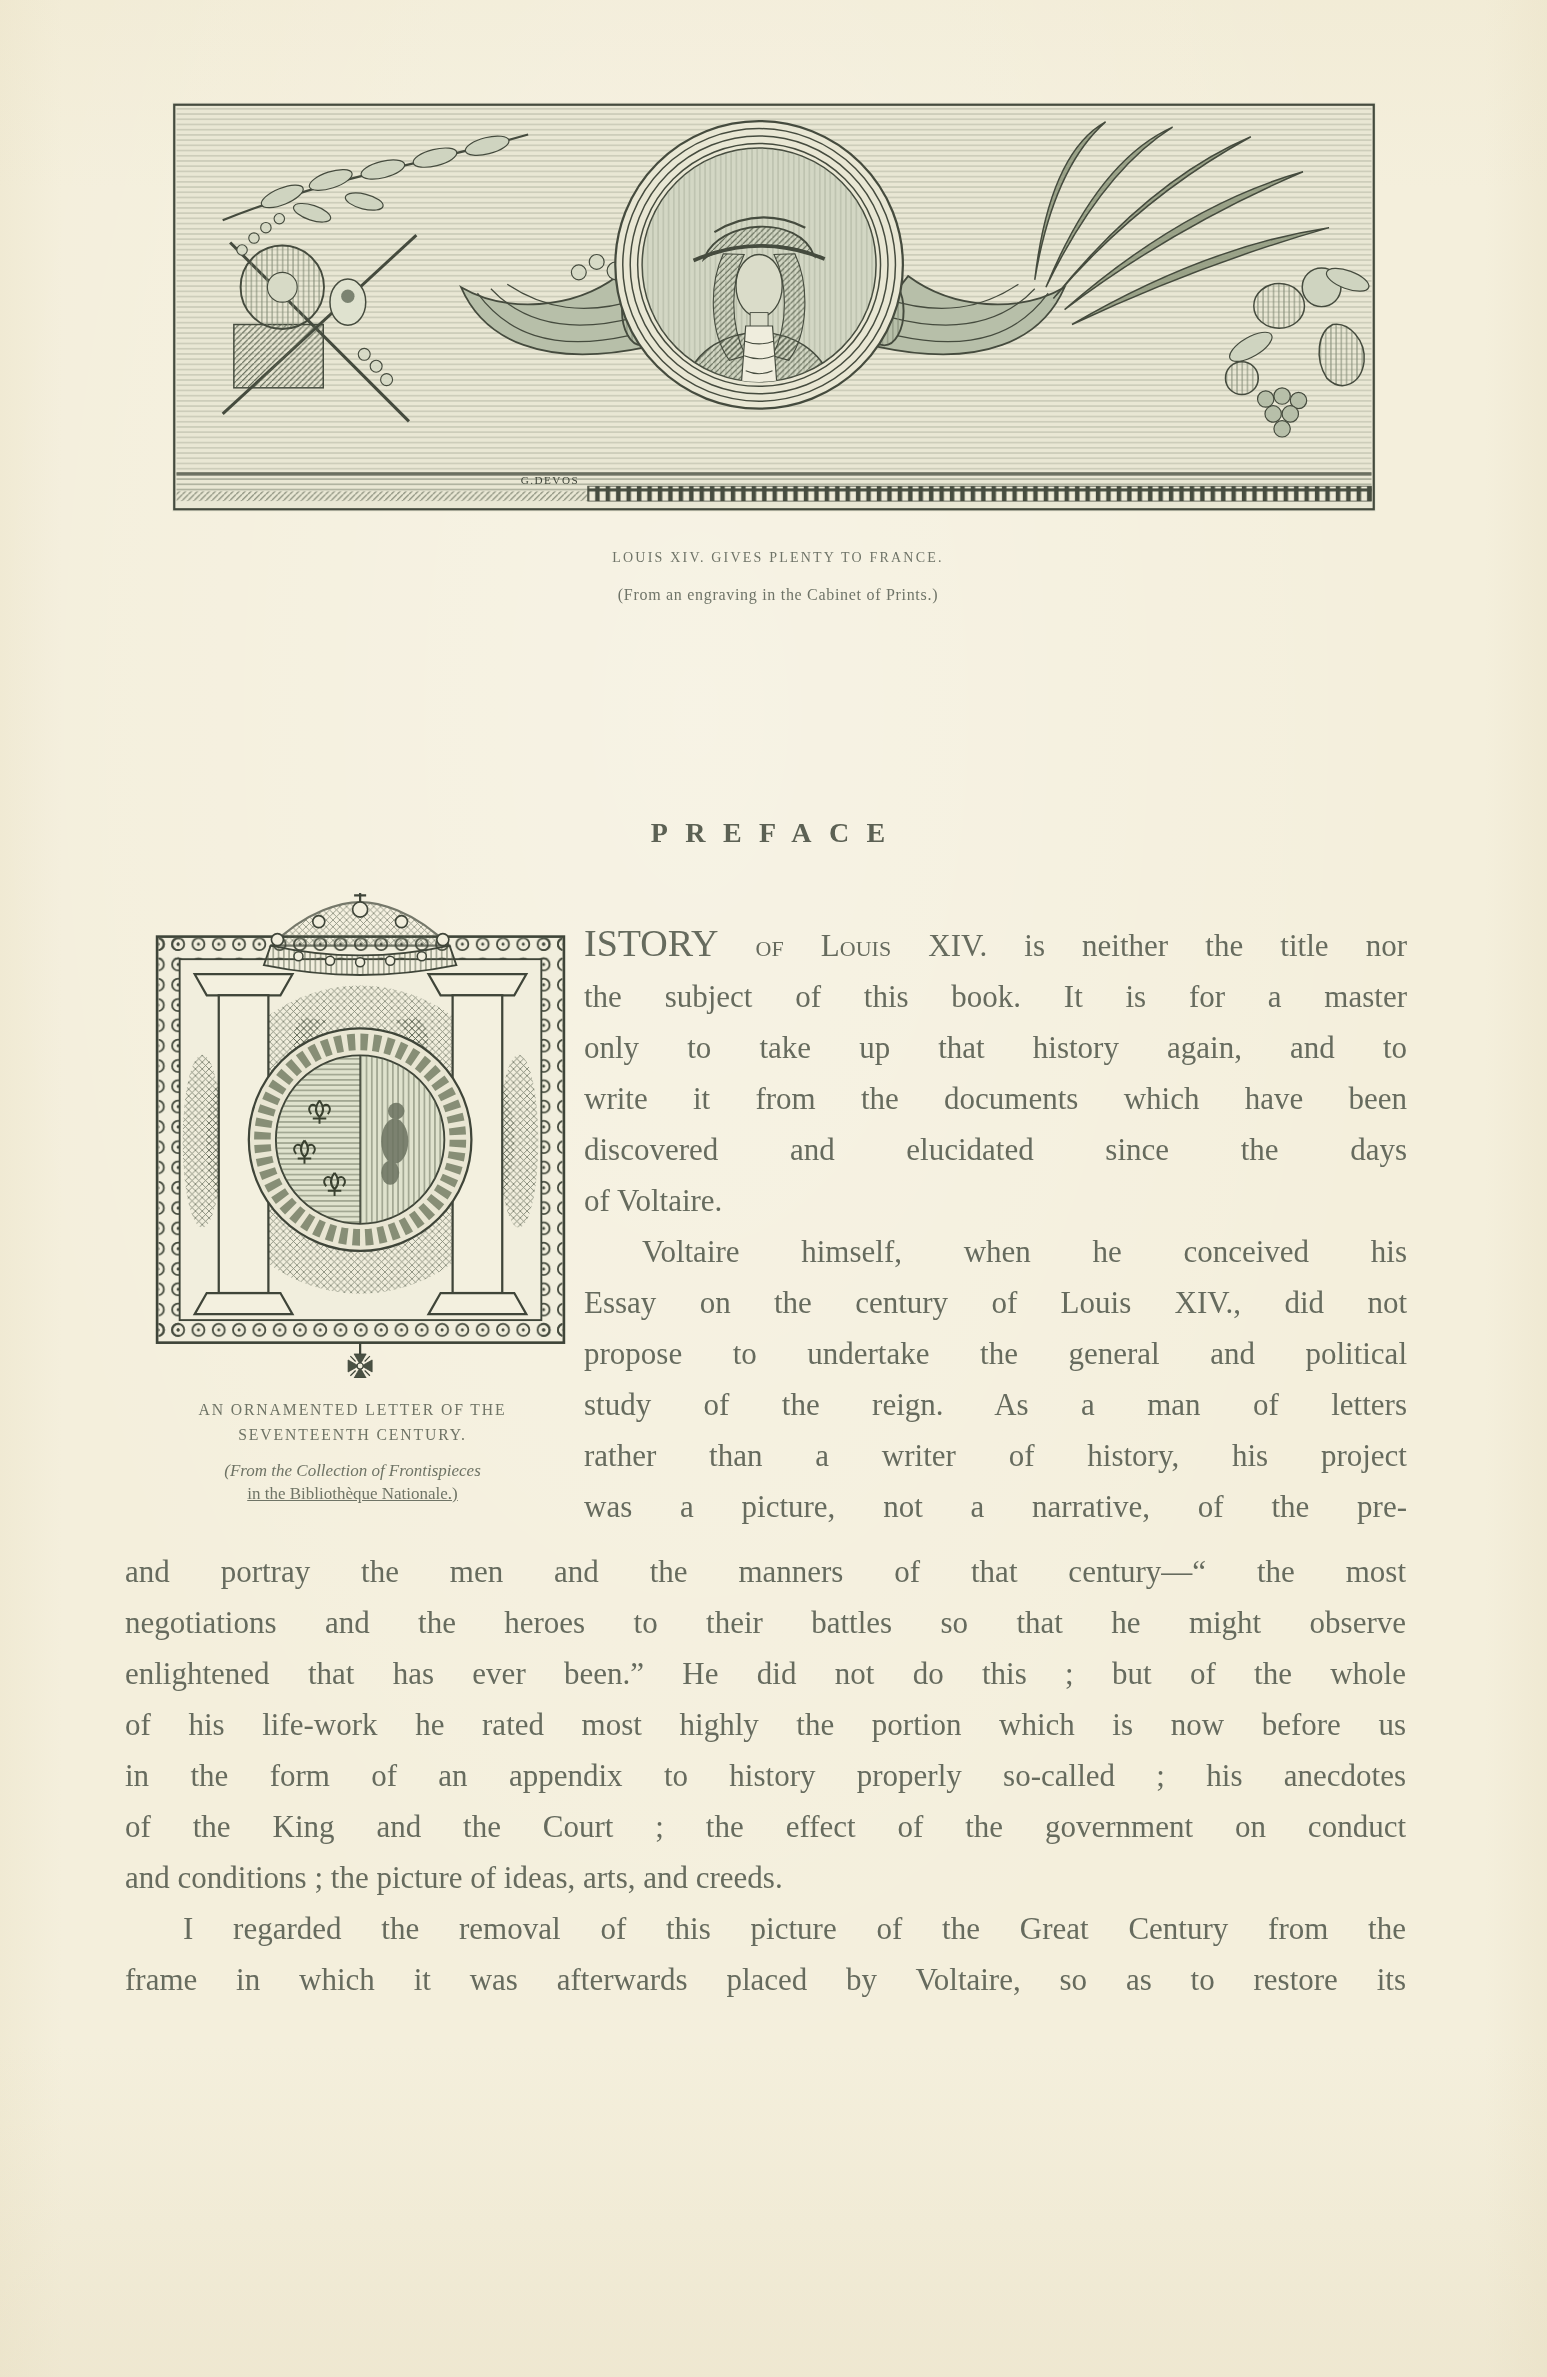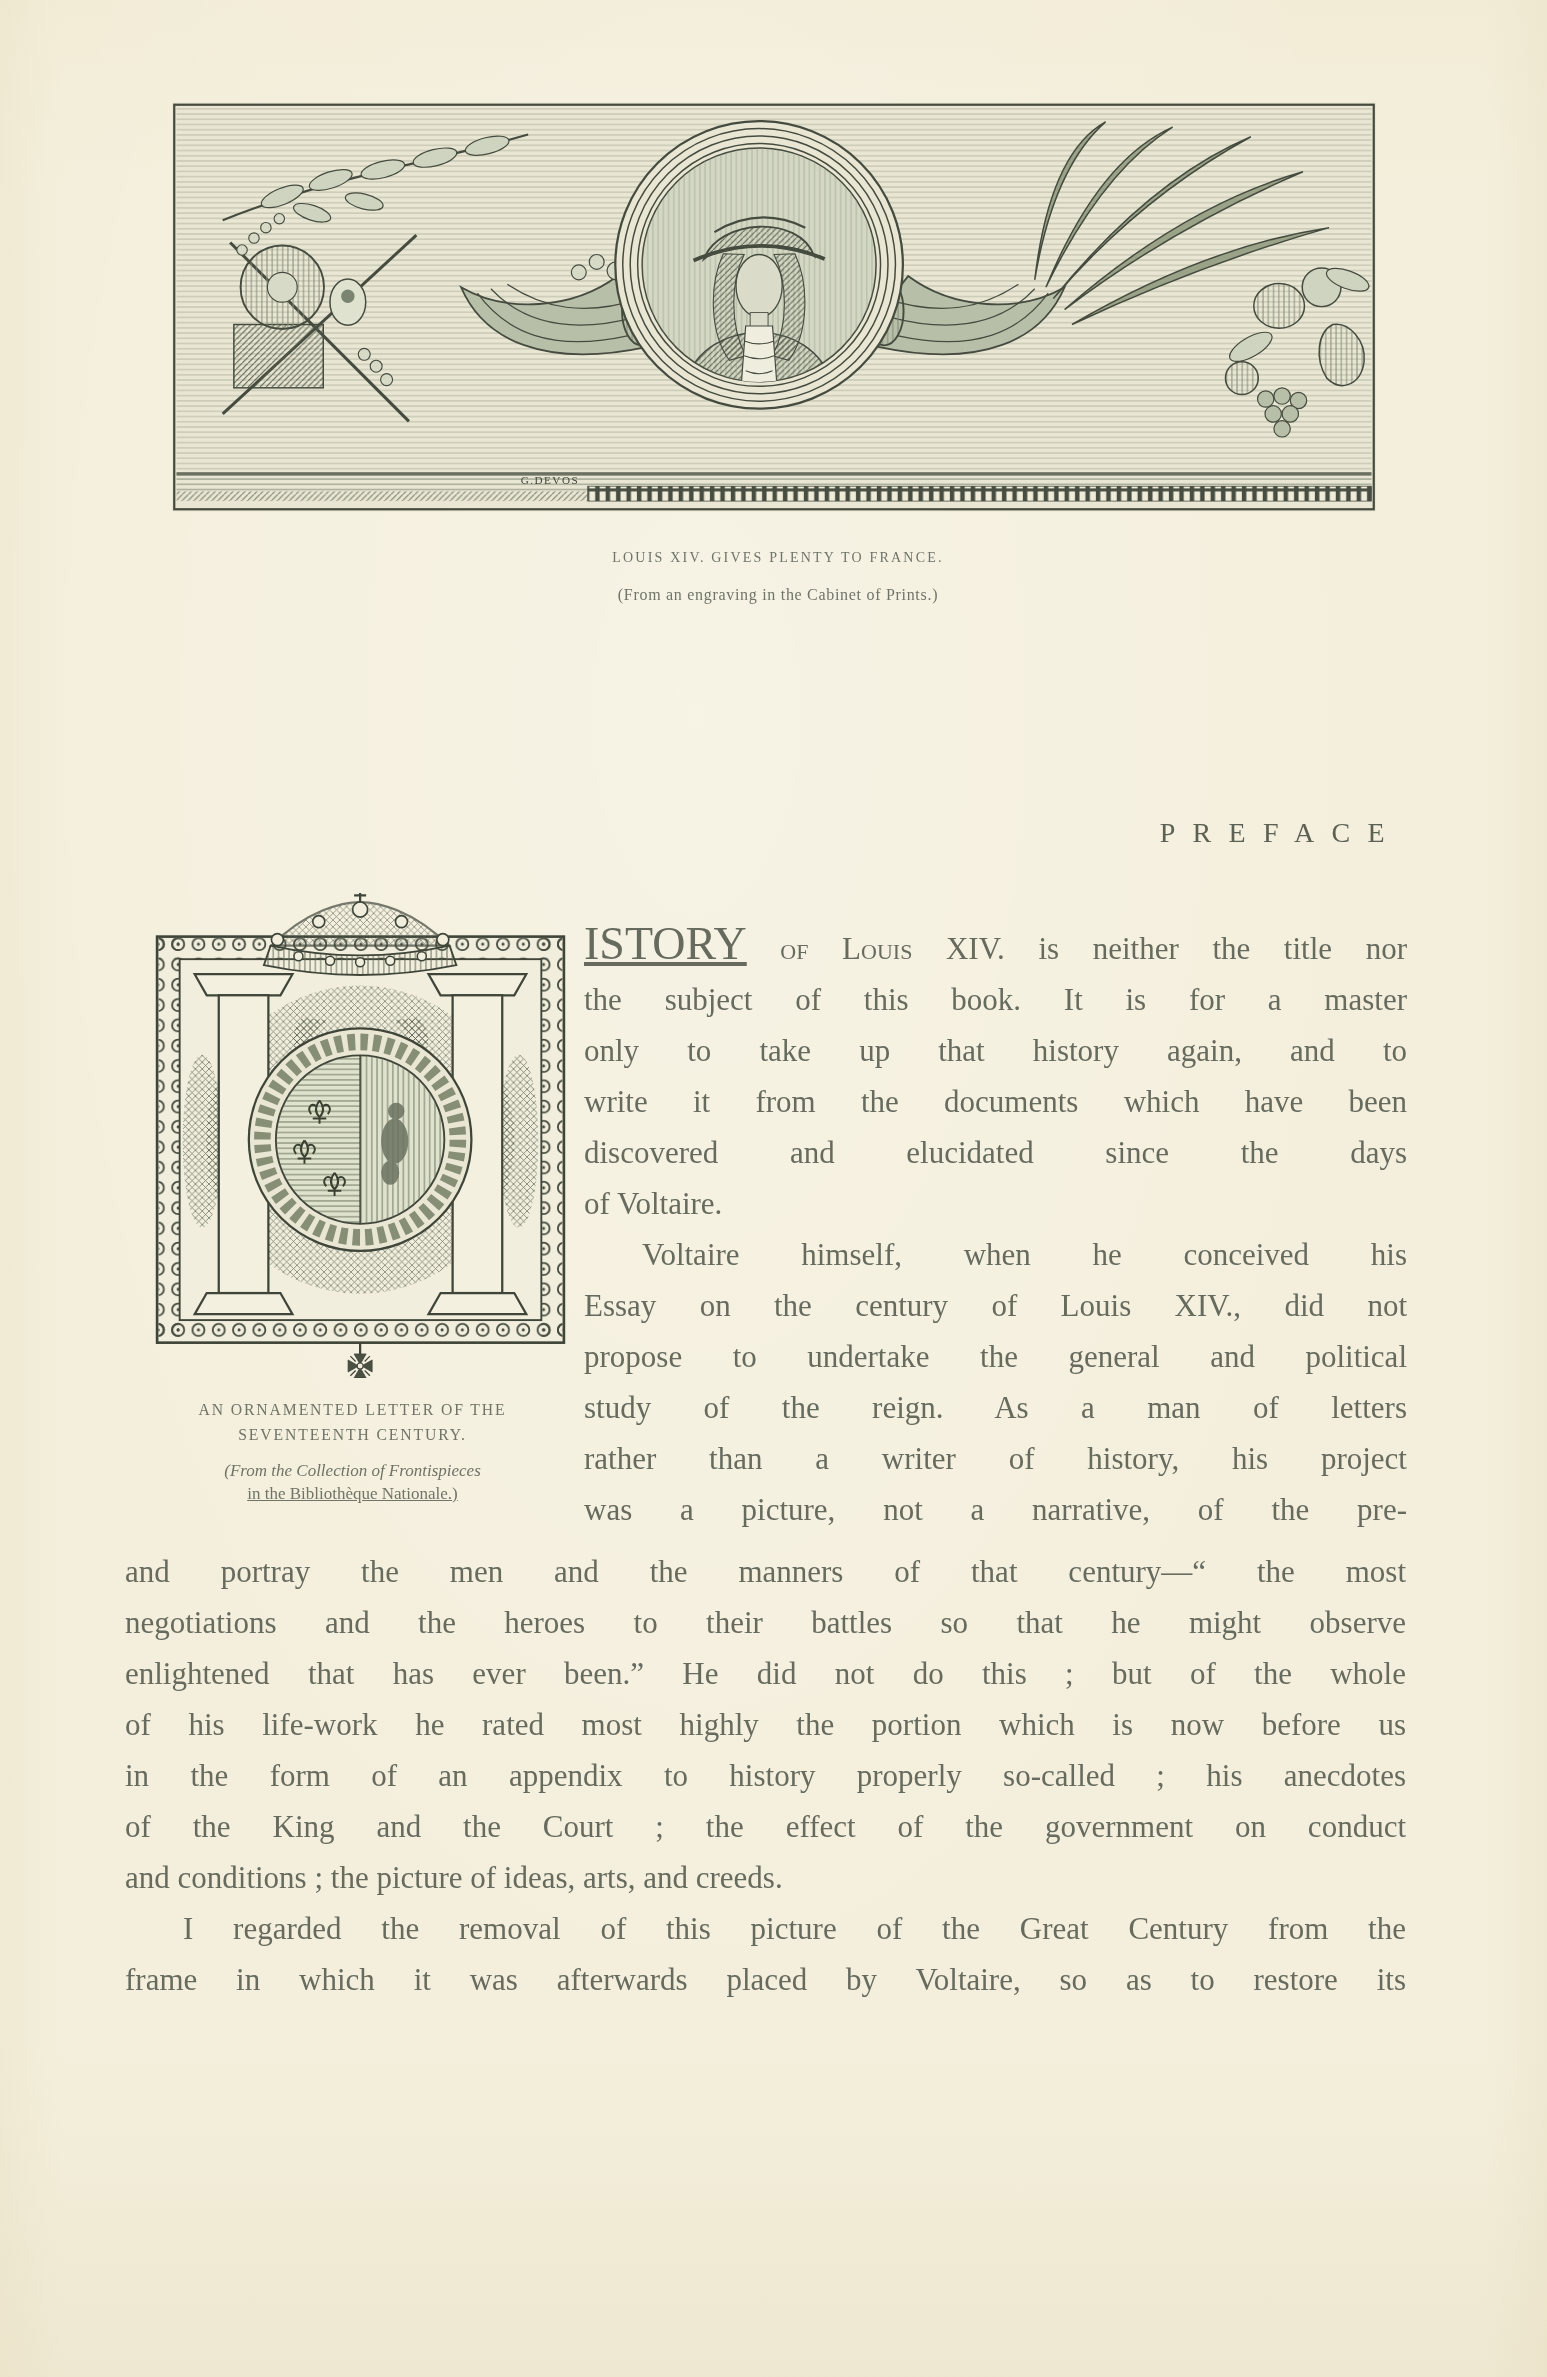--- a/index.html
+++ b/index.html
@@ -16,36 +16,36 @@
     overflow:hidden;
   }
   .abs{position:absolute;}
   
   .engraving-wrap{left:170px;top:101px;width:1208px;height:412px;}
   
   .cap-center{left:174px;width:1208px;text-align:center;color:#6f7468;}
   .cap1a{top:550px;font-size:14px;letter-spacing:2.2px;}
   .cap1b{top:586px;font-size:16px;letter-spacing:0.7px;}
   
-  .preface{left:134px;top:817px;width:1268px;text-align:right;
-    font-size:28px;letter-spacing:.62em;text-indent:.62em;color:#5c6154;}
+  .preface{left:134px;top:817px;width:1268px;text-align:center;
+    font-size:28px;letter-spacing:.62em;text-indent:.62em;color:#5c6154;font-weight:bold;}
   
   .initial-wrap{left:148px;top:893px;width:425px;height:485px;}
   .initial-cap{left:110px;top:1401px;width:485px;text-align:center;color:#6f7466;}
   .initial-cap .c1{font-size:15.7px;letter-spacing:1.9px;}
   .initial-cap .c2{font-size:15.7px;letter-spacing:1.9px;margin-top:6.7px;}
   .initial-cap .c3{font-size:17px;margin-top:17px;font-style:italic;}
   .initial-cap .c4{font-size:17px;margin-top:3px;text-decoration:underline;}
   
   .body-col{left:584px;top:918px;width:823px;}
   .body-full{left:125px;top:1546px;width:1281px;}
   .bl{line-height:51px;font-size:31px;color:#666b5e;}
   .bl.j{text-align:justify;text-align-last:justify;}
   .bl.ind{text-indent:58px;}
-  .bl .lead{font-size:46px;text-decoration:underline;}
+  .bl .lead{font-size:38px;}
   .bl .sc{font-variant:small-caps;}
   svg text{font-family:"Liberation Serif", serif;}
 </style>
 </head>
 <body>
 
 <div class="page">
 
   <div class="abs engraving-wrap">
     <svg viewBox="0 0 1620 553" width="1208" height="412">

